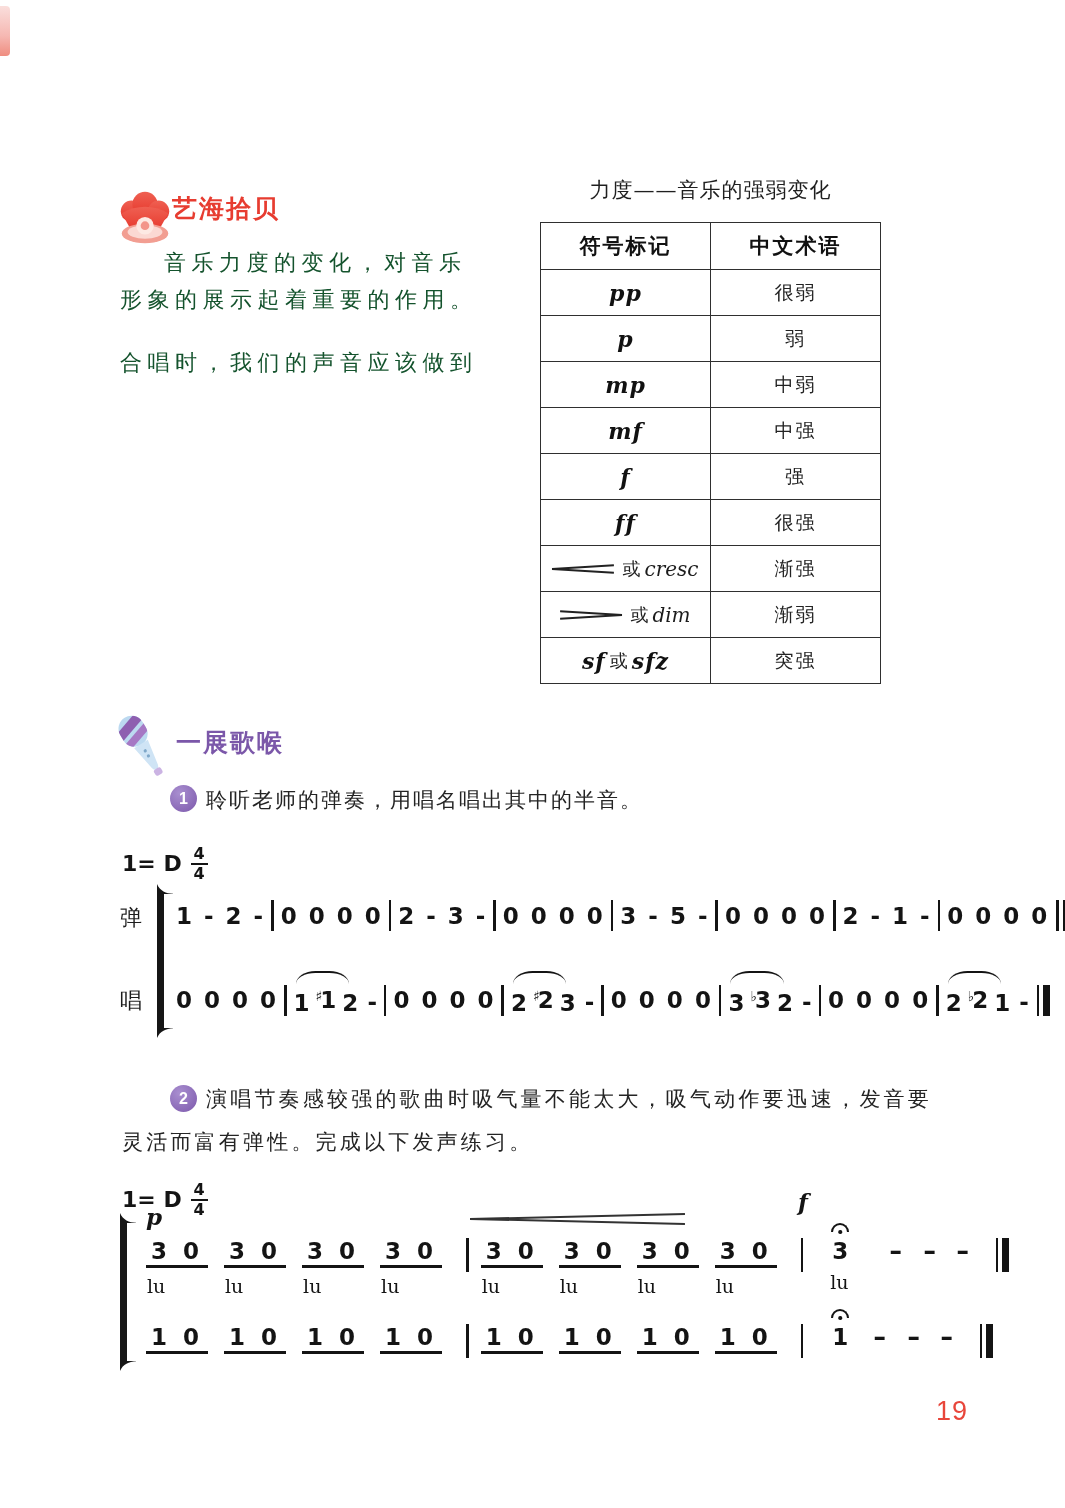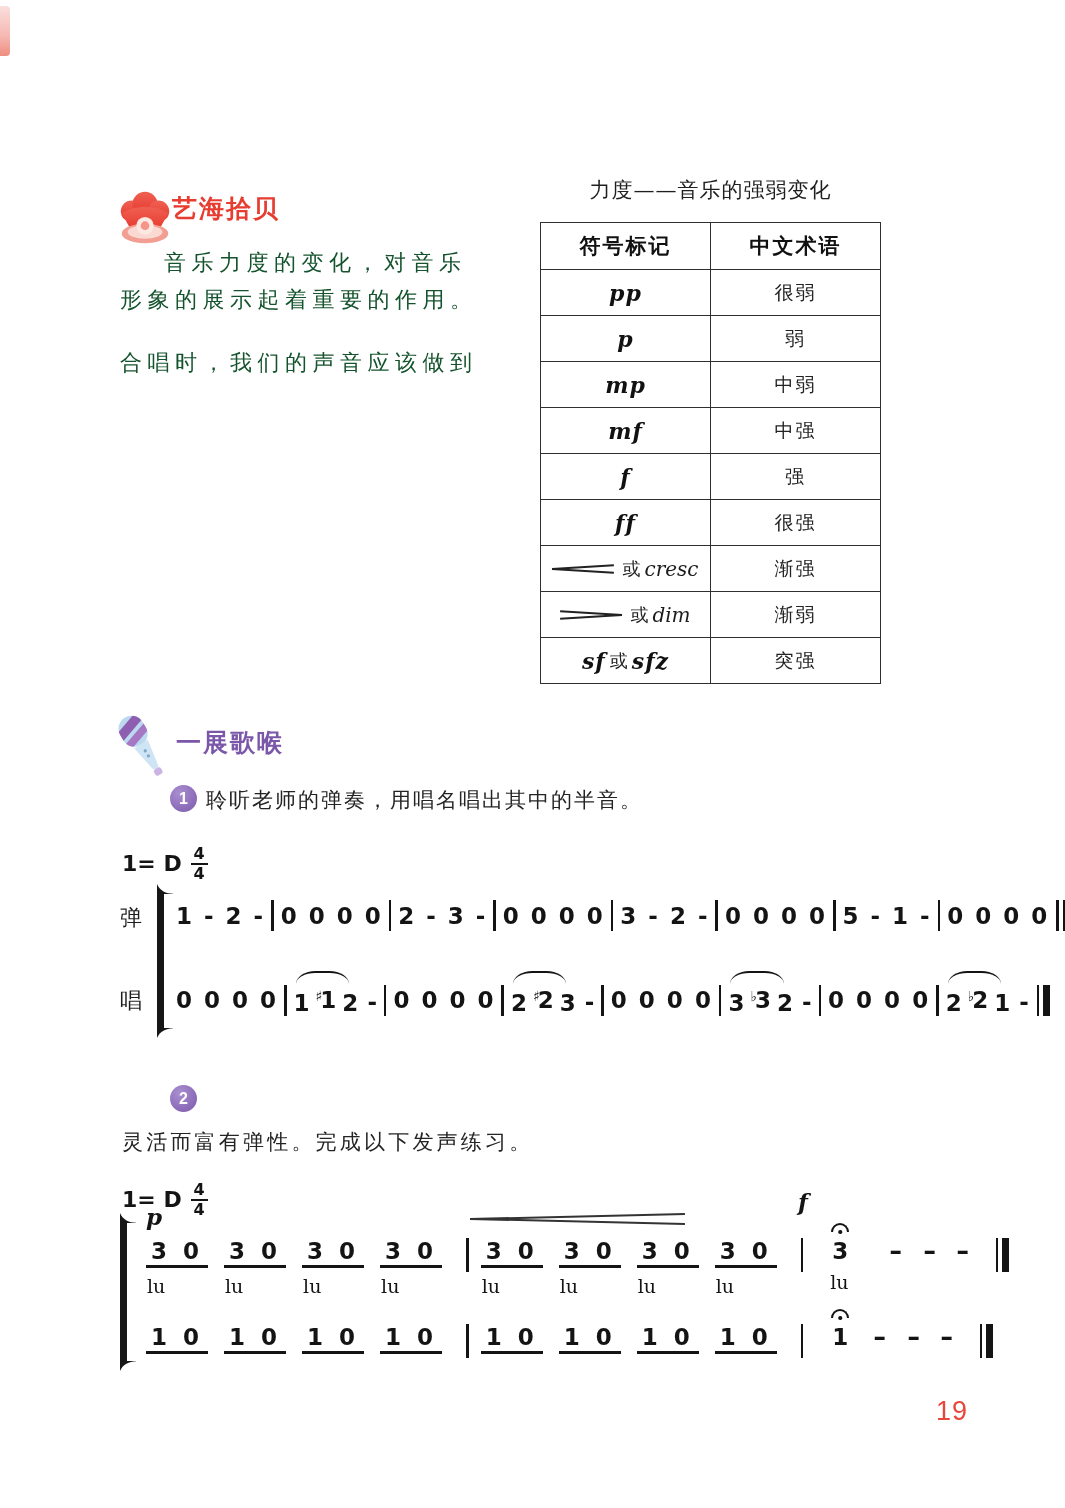--- a/index.html
+++ b/index.html
@@ -269,25 +269,25 @@
 
   <div class="mrow row-play">
     <span class="meas">1 - 2 -</span>
       <i class="bl"></i>
     <span class="meas">0 0 0 0</span>
       <i class="bl"></i>
     <span class="meas">2 - 3 -</span>
       <i class="bl"></i>
     <span class="meas">0 0 0 0</span>
       <i class="bl"></i>
-    <span class="meas">3 - 2 -</span>
-      <i class="bl"></i>
-    <span class="meas">0 0 0 0</span>
-      <i class="bl"></i>
-    <span class="meas">5 - 1 -</span>
+    <span class="meas">3 - 5 -</span>
+      <i class="bl"></i>
+    <span class="meas">0 0 0 0</span>
+      <i class="bl"></i>
+    <span class="meas">2 - 1 -</span>
       <i class="bl"></i>
     <span class="meas">0 0 0 0</span>
     <span class="fbl">
         <i class="thin"></i>
         <i class="thick"></i>
       </span>
   </div>
 
   <div class="mrow row-sing">
     <span class="meas">0 0 0 0</span>
@@ -329,20 +329,21 @@
       <b>1</b>
       <b class="tail">-</b>
     </span>
     <span class="fbl">
         <i class="thin"></i>
         <i class="thick"></i>
       </span>
   </div>
 
   <div class="numcirc nc2">2</div>
+  <div class="itext it2a">演唱节奏感较强的歌曲时吸气量不能太大，吸气动作要迅速，发音要</div>
   <div class="itext it2b">灵活而富有弹性。完成以下发声练习。</div>
 
   <div class="keysig ks2">
     <span>1= D</span>
     <span class="frac">
       <span>4</span>
       <i class="fline"></i>
       <span>4</span>
     </span>
   </div>

